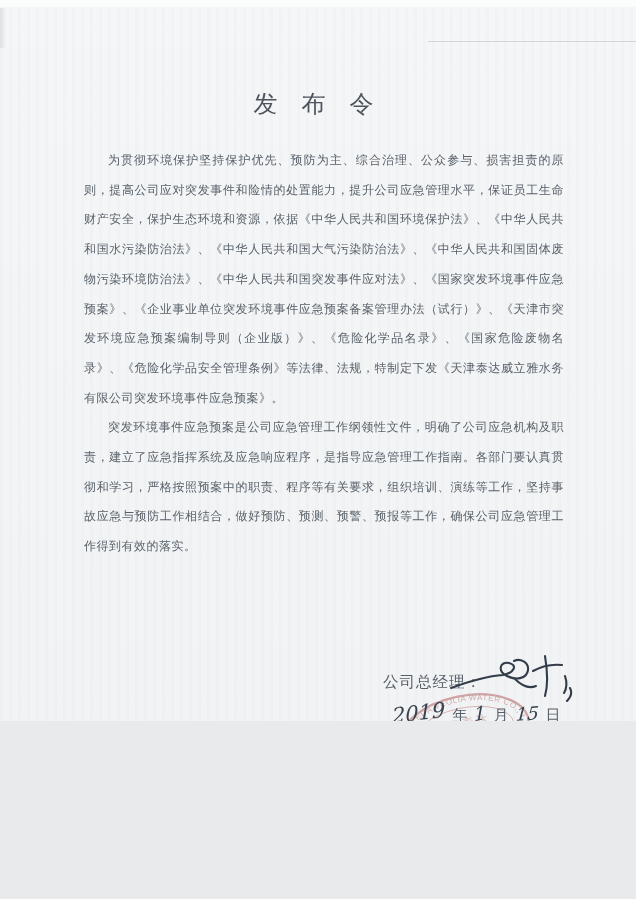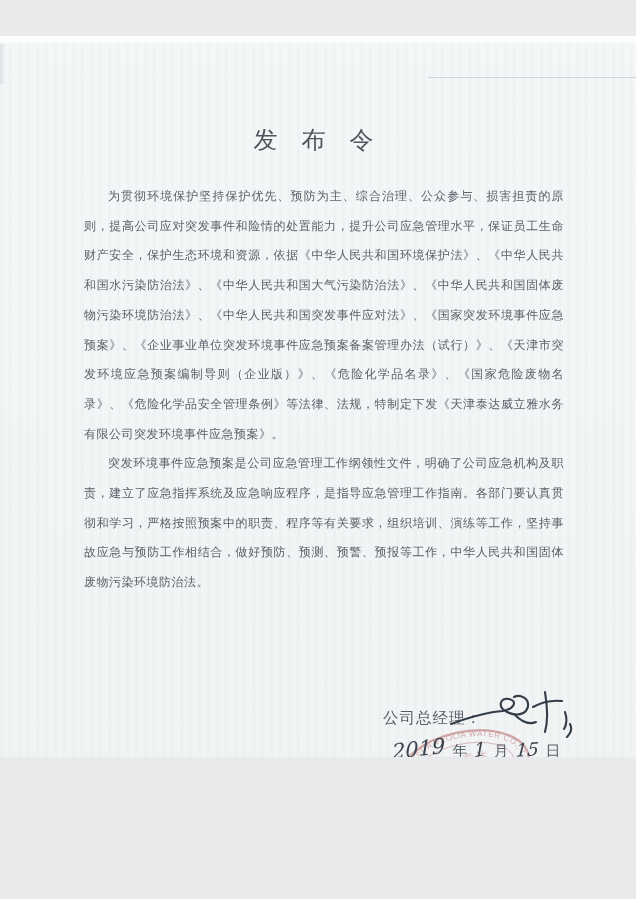--- a/index.html
+++ b/index.html
@@ -5,21 +5,20 @@
   html,body{margin:0;padding:0;background:#e8eaec;}
   .page{
     position:relative;
     width:636px;height:721px;
     background:#f3f5f6;
     background-image:
       repeating-linear-gradient(90deg, rgba(210,216,220,.10) 0 3px, rgba(255,255,255,0) 3px 9px),
       linear-gradient(180deg,#f4f6f7 0%,#f2f4f5 60%,#f1f3f4 100%);
     overflow:hidden;
     font-family:"Liberation Serif","DejaVu Serif",serif;
-    margin-top:36px;
   }
   .scan-top{position:absolute;top:0;left:0;right:0;height:7px;background:#fbfcfc;}
   .scan-line{position:absolute;top:41px;left:428px;width:208px;height:1px;background:#c9ced2;opacity:.8;}
   .scan-strip{position:absolute;left:0;top:788px;width:11px;height:90px;
     background:linear-gradient(to right,#d6dadd,rgba(243,245,246,0));}
   .scan-smudge{position:absolute;left:0;top:8px;width:6px;height:40px;
     background:linear-gradient(to right,#dde1e4,rgba(243,245,246,0));}
 
   .title{
     position:absolute;top:88px;left:0;width:100%;
@@ -66,21 +65,21 @@
 
   <div class="scan-top"></div>
   <div class="scan-line"></div>
   <div class="scan-strip"></div>
   <div class="scan-smudge"></div>
 
   <h1 class="title">发 布 令</h1>
 
   <div class="body-text">
     <p>为贯彻环境保护坚持保护优先、预防为主、综合治理、公众参与、损害担责的原则，提高公司应对突发事件和险情的处置能力，提升公司应急管理水平，保证员工生命财产安全，保护生态环境和资源，依据《中华人民共和国环境保护法》、《中华人民共和国水污染防治法》、《中华人民共和国大气污染防治法》、《中华人民共和国固体废物污染环境防治法》、《中华人民共和国突发事件应对法》、《国家突发环境事件应急预案》、《企业事业单位突发环境事件应急预案备案管理办法（试行）》、《天津市突发环境应急预案编制导则（企业版）》、《危险化学品名录》、《国家危险废物名录》、《危险化学品安全管理条例》等法律、法规，特制定下发《天津泰达威立雅水务有限公司突发环境事件应急预案》。</p>
-    <p>突发环境事件应急预案是公司应急管理工作纲领性文件，明确了公司应急机构及职责，建立了应急指挥系统及应急响应程序，是指导应急管理工作指南。各部门要认真贯彻和学习，严格按照预案中的职责、程序等有关要求，组织培训、演练等工作，坚持事故应急与预防工作相结合，做好预防、预测、预警、预报等工作，中华人民共和国固体废物污染环境防治法。</p>
+    <p>突发环境事件应急预案是公司应急管理工作纲领性文件，明确了公司应急机构及职责，建立了应急指挥系统及应急响应程序，是指导应急管理工作指南。各部门要认真贯彻和学习，严格按照预案中的职责、程序等有关要求，组织培训、演练等工作，坚持事故应急与预防工作相结合，做好预防、预测、预警、预报等工作，确保公司应急管理工作得到有效的落实。</p>
   </div>
 
   <div class="sig-label">公司总经理：</div>
 
   <svg class="signature" width="126" height="64" viewBox="0 0 126 64">
     <g fill="none" stroke="#333c49" stroke-width="2.1" stroke-linecap="round" stroke-linejoin="round">
       <path d="M3 44 C 22 37, 40 32, 55 31 C 66 29, 70 21, 61 19 C 52 17, 49 27, 59 32 C 69 37, 79 34, 80 26 C 81 18, 72 14, 66 17"></path>
       <path d="M67 35 C 73 41, 81 45, 88 42"></path>
       <path d="M97 12 C 99 24, 101 38, 97 52"></path>
       <path d="M85 27 C 94 22, 105 20, 114 21"></path>

